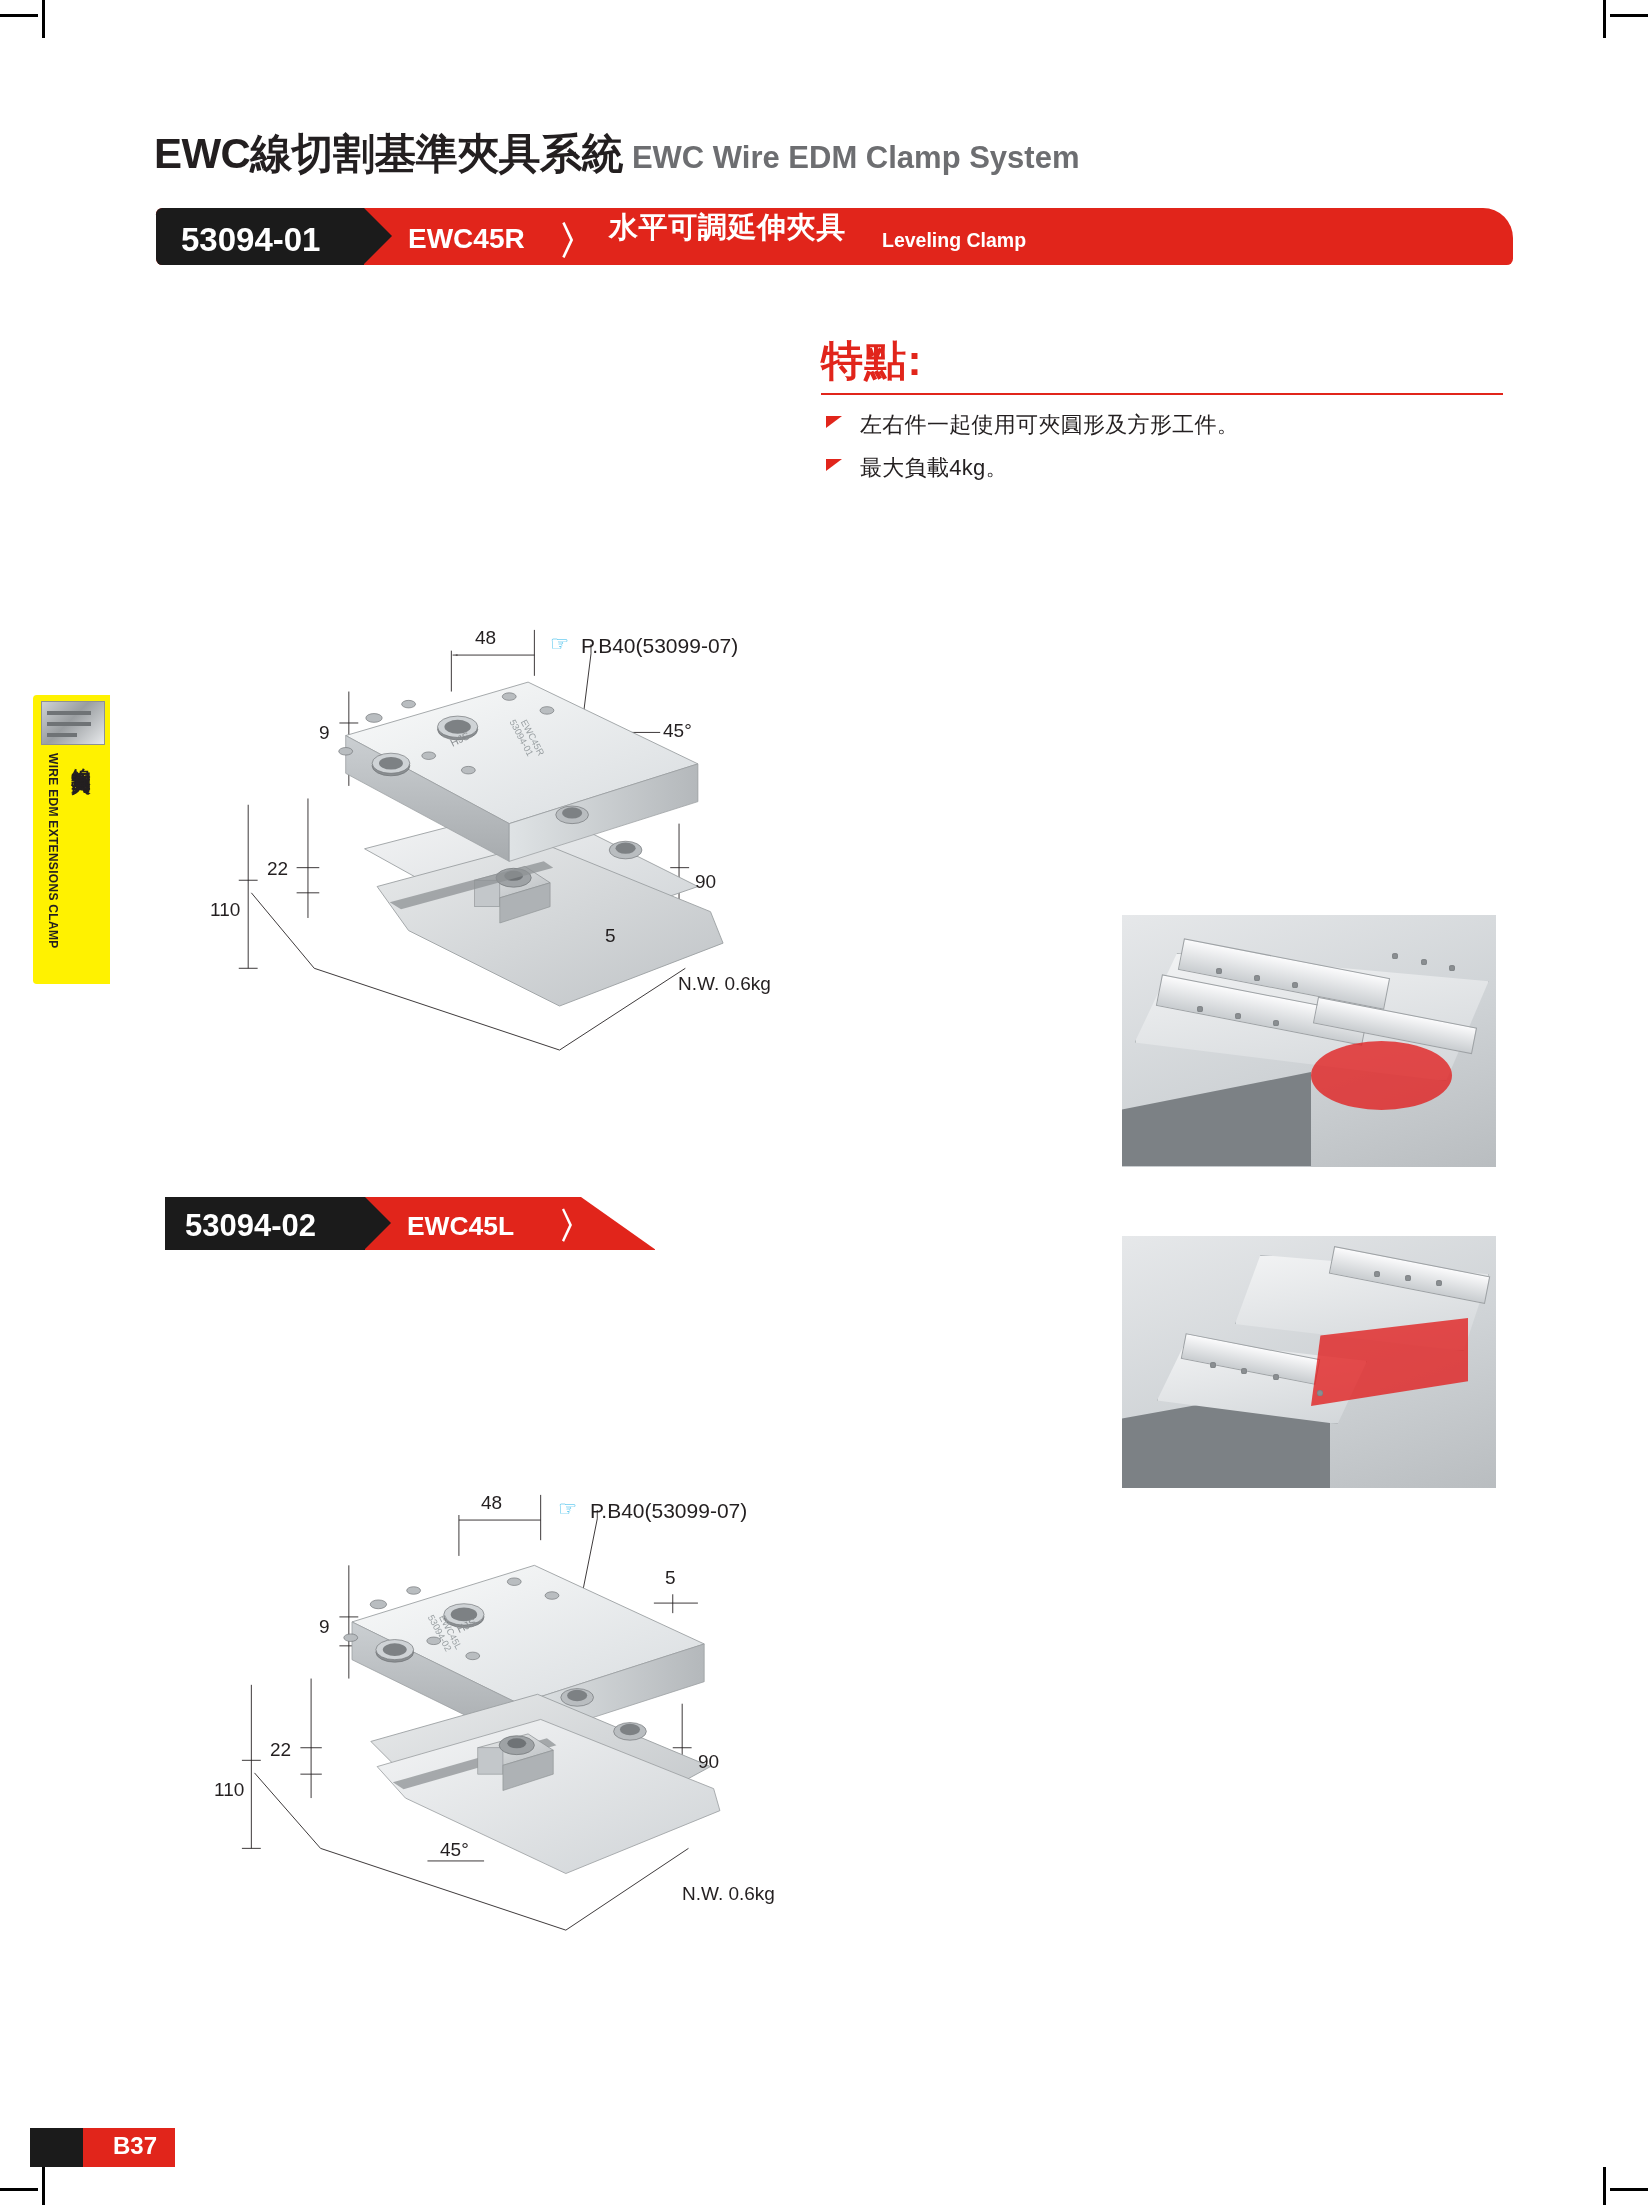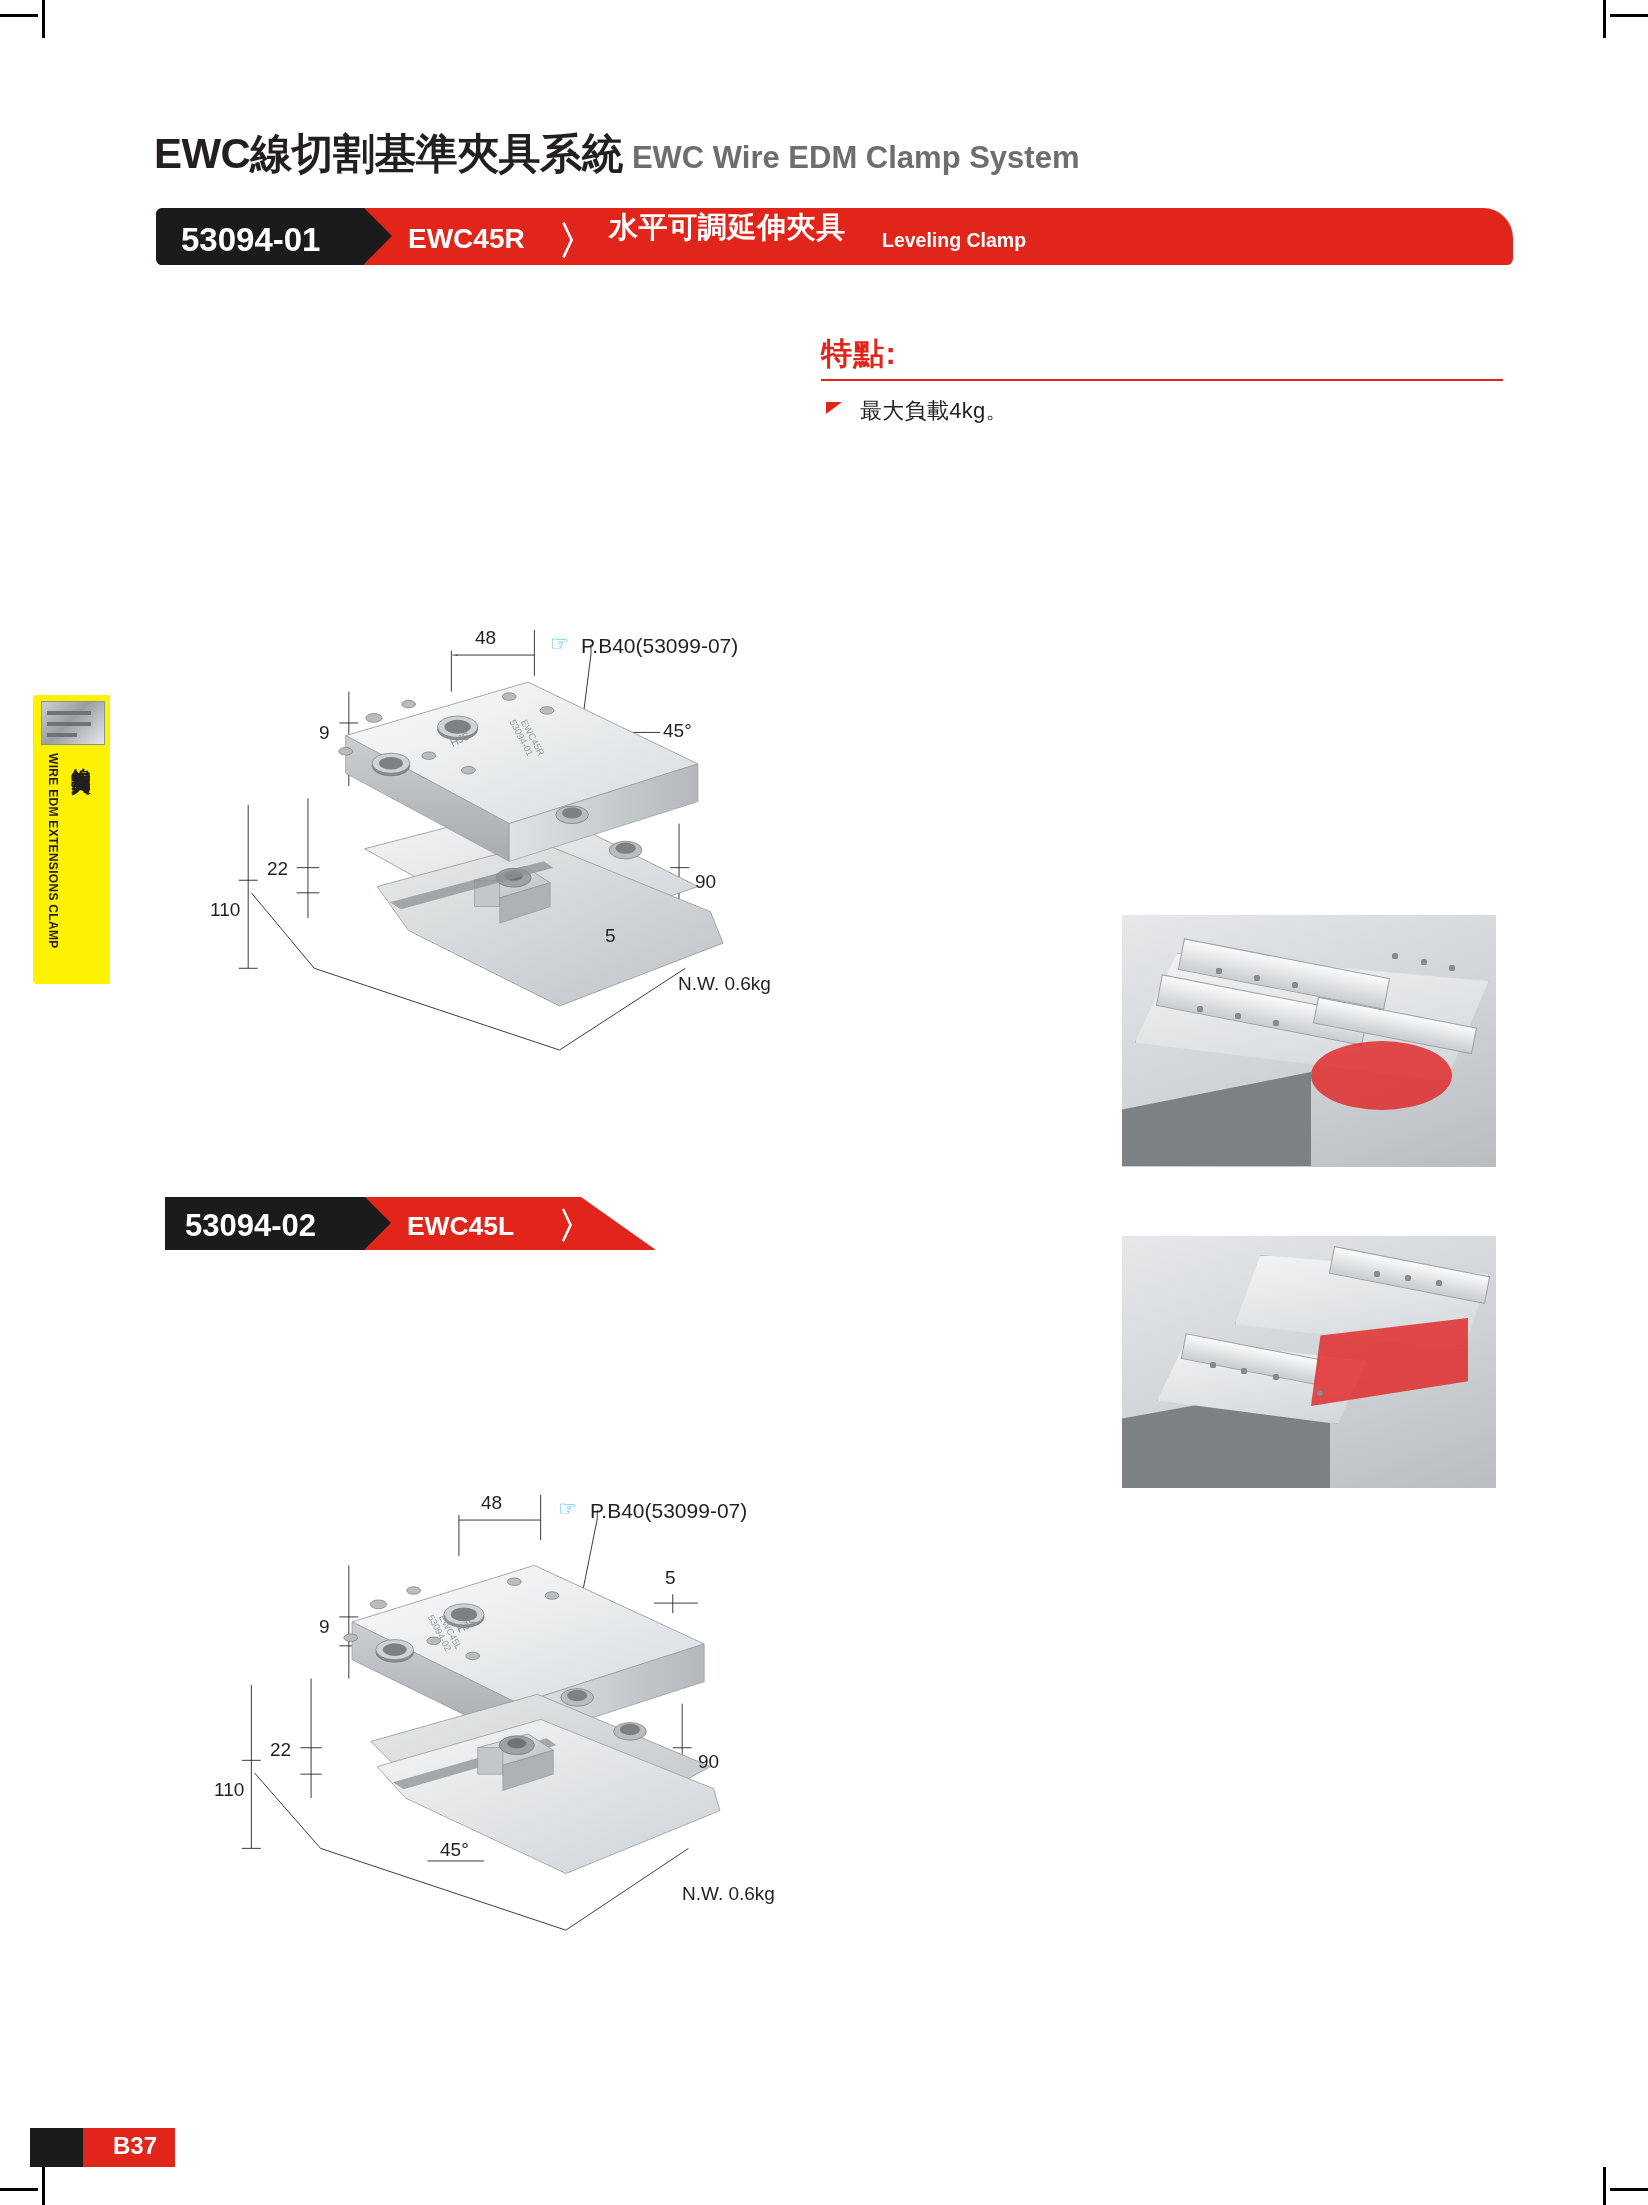--- a/index.html
+++ b/index.html
@@ -104,21 +104,21 @@
   }
   .banner2-model {
     position:absolute; left:242px; top:14px;
     font-size:26.4px; font-weight:bold; color:#fff;
   }
   .chev-2 { left:393px; top:5px; font-size:36px; }
 
   
   .features { position:absolute; left:821px; top:333px; width:685px; }
   .features-title {
-    font-size:31px; font-weight:bold; color:#e1251b;
+    font-size:42px; font-weight:bold; color:#e1251b;
     letter-spacing:1.3px;
   }
   .features-rule {
     margin-top:3.8px; height:1.9px; background:#e1251b; width:682px;
   }
   .feat-list { margin-top:15px; }
   .feat-item {
     position:relative; padding-left:39px; margin-bottom:12.6px;
     font-size:22px; color:#231f20; line-height:1.38;
     letter-spacing:0.3px;
@@ -247,20 +247,24 @@
   <div class="banner-model">EWC45R</div>
   <div class="chev chev-1">〉</div>
   <div class="banner-cn">水平可調延伸夾具</div>
   <div class="banner-en">Leveling Clamp</div>
 </div>
 
 <div class="features">
   <div class="features-title">特點:</div>
   <div class="features-rule"></div>
   <div class="feat-list">
+    <div class="feat-item">
+      <span class="feat-bullet"></span>
+      <span>左右件一起使用可夾圓形及方形工件。</span>
+    </div>
     <div class="feat-item">
       <span class="feat-bullet"></span>
       <span>最大負載4kg。</span>
     </div>
   </div>
 </div>
 
 <div class="side-tab">
   <div class="side-tab-img">
     <div class="slot" style="left:5px;top:8.8px;width:44px;height:3.8px;"></div>

